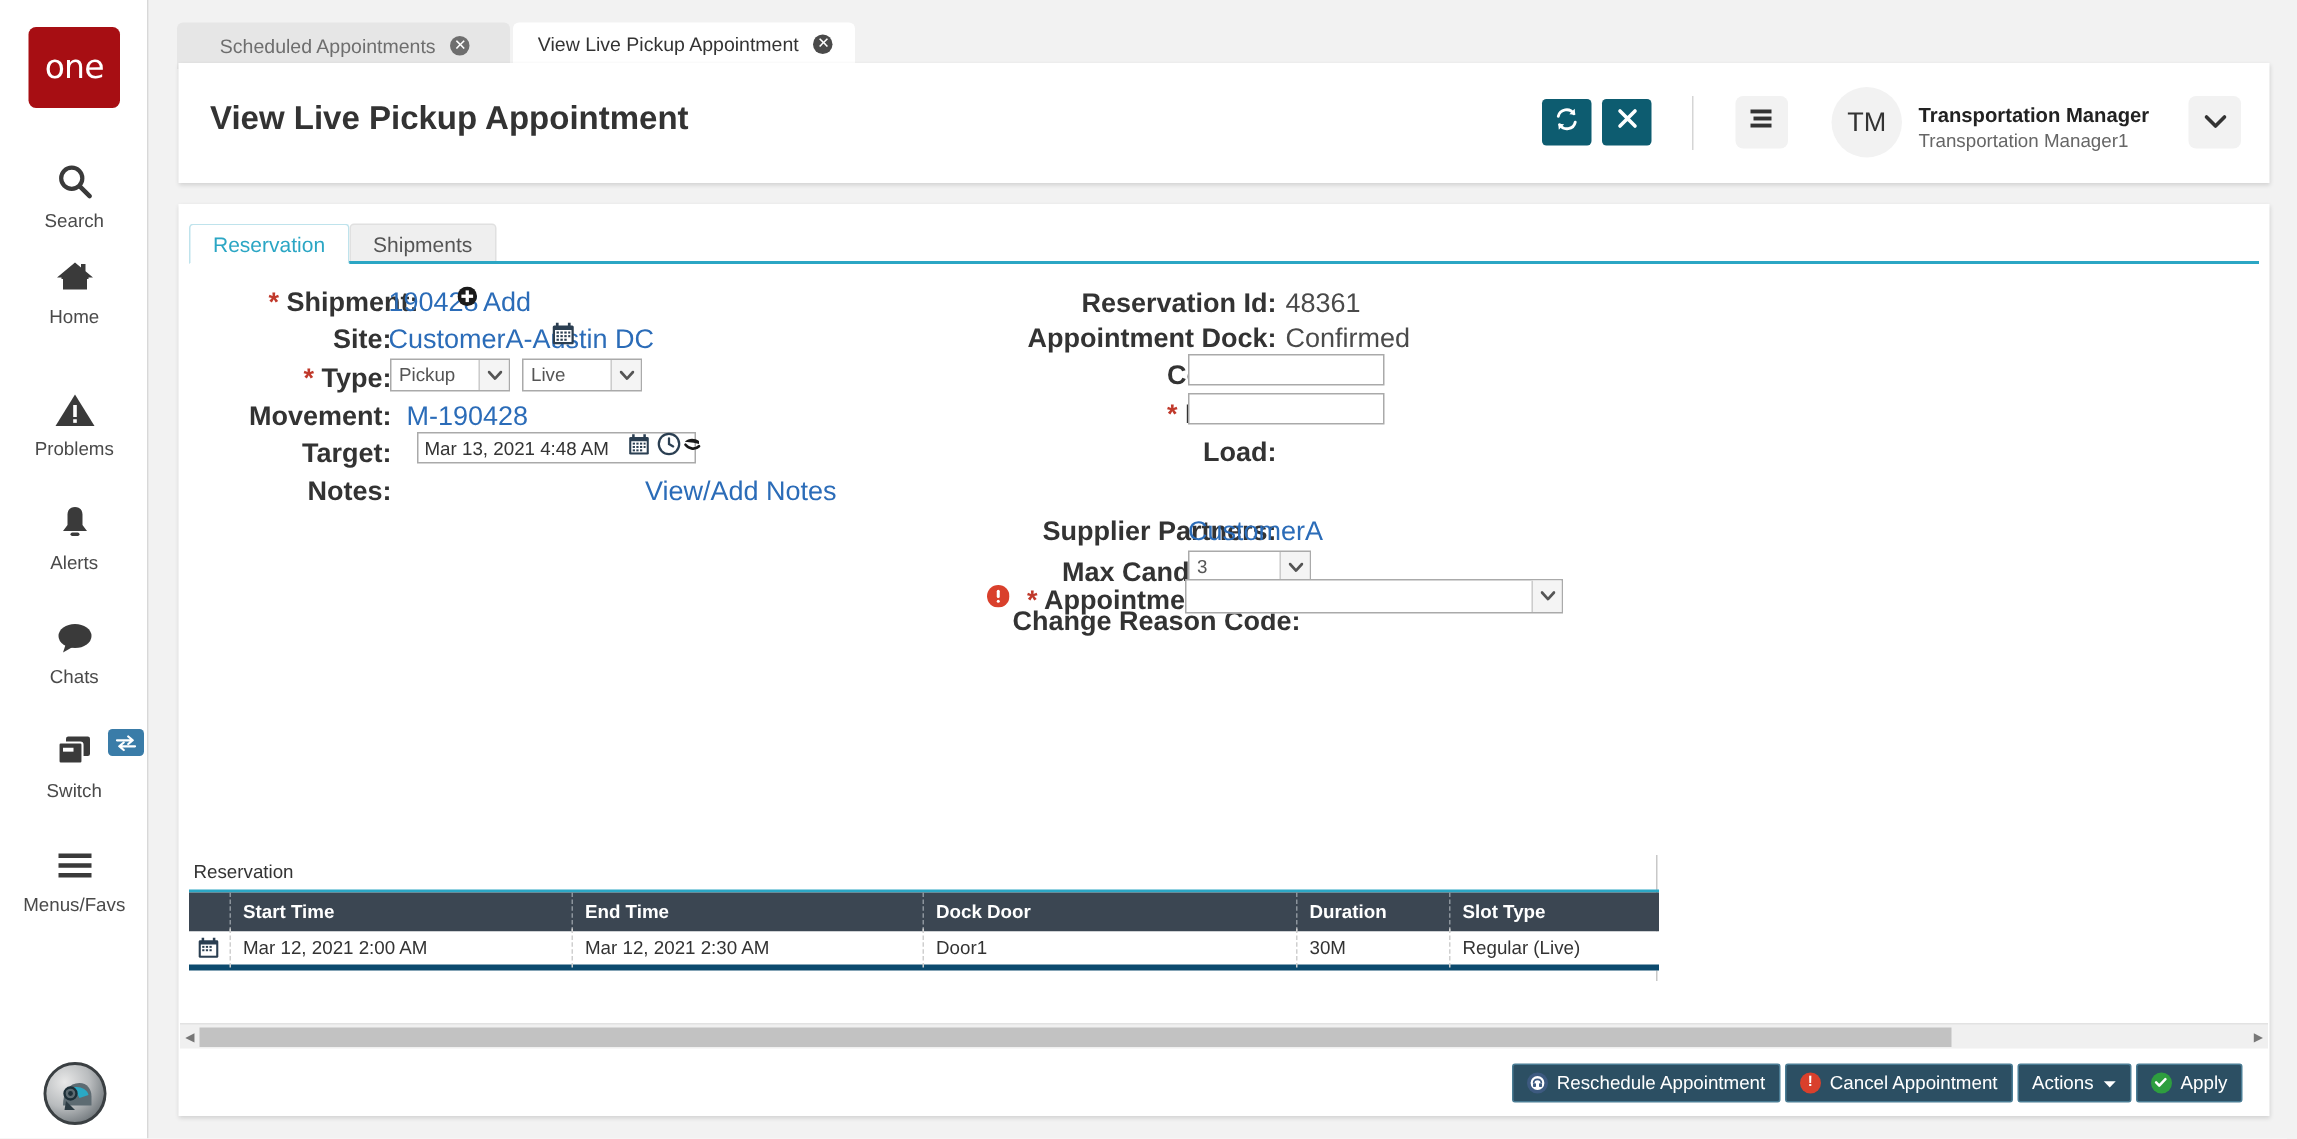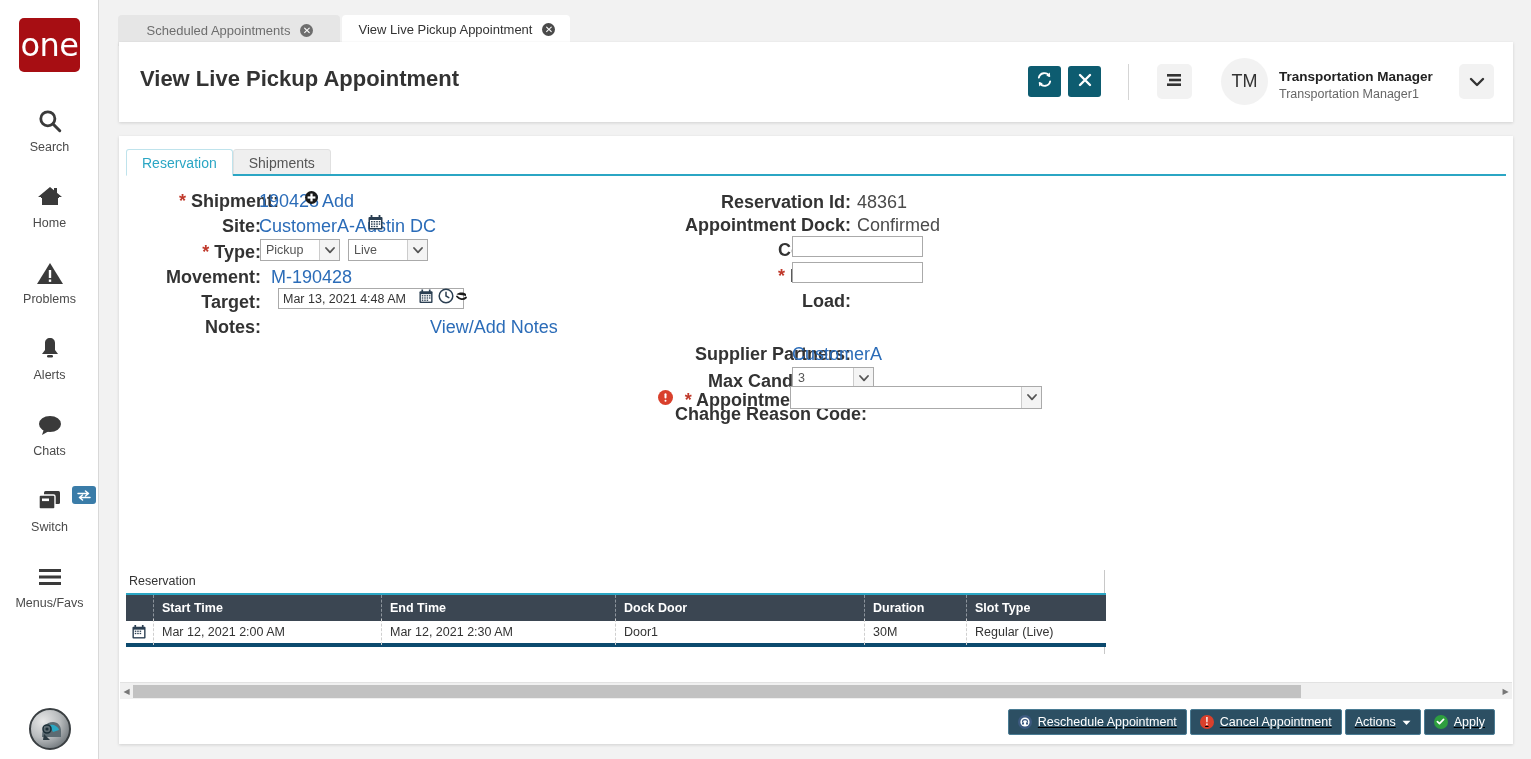--- a/index.html
+++ b/index.html
@@ -19,21 +19,21 @@
     border-right: 1px solid #d8d8d8;
     z-index: 5;
   }
   .logo-box {
     position: absolute; left: 19px; top: 18px;
     width: 61px; height: 54px;
     background: #a70e13; border-radius: 5px;
     display: flex; align-items: center; justify-content: center;
   }
   .logo-text {
-    color: #fff; font-size: 32px; font-weight: 400;
+    color: #fff; font-size: 22px; font-weight: 400;
     letter-spacing: -0.5px; font-family: "DejaVu Sans", sans-serif;
   }
   .nav-item {
     position: absolute; left: 0; width: 99px;
     display: flex; flex-direction: column; align-items: center;
     cursor: pointer; text-decoration: none;
   }
   .nav-icon { height: 34px; display: flex; align-items: center; justify-content: center; }
   .nav-icon svg { display: block; }
   .nav-label {
@@ -213,21 +213,21 @@
   .hs-track { flex: 1; height: 15px; position: relative; }
   .hs-thumb {
     position: absolute; left: 0; top: 1px; width: 1168px; height: 13px;
     background: #c2c2c2; cursor: pointer;
   }
 
   
   .actionbar {
     position: absolute; left: 1px; top: 564px; width: 1392px; height: 43px;
     background: #fff; display: flex; align-items: center; justify-content: flex-end;
-    padding-right: 17px; gap: 3px; text-decoration: underline;
+    padding-right: 17px; gap: 3px;
   }
   .abtn {
     height: 26px; background: #2c4f63; color: #fff; font-size: 12.5px;
     border: 1px solid #4a7c94; border-radius: 2px;
     display: flex; align-items: center; gap: 6px; padding: 0 9px;
     cursor: pointer; font-family: "Liberation Sans", sans-serif;
     white-space: nowrap;
   }
   .cirico { width: 14px; height: 14px; border-radius: 50%; flex: none;
             display: flex; align-items: center; justify-content: center;
@@ -244,21 +244,21 @@
   <div class="nav-item" style="top:104px">
     <span class="nav-icon">
       <svg width="26" height="26" viewBox="0 0 24 24">
           <circle cx="10" cy="10" r="6.5" fill="none" stroke="#3a3a3a" stroke-width="2.6"></circle>
           <line x1="14.8" y1="14.8" x2="21" y2="21" stroke="#3a3a3a" stroke-width="2.8" stroke-linecap="round"></line>
         </svg>
     </span>
     <span class="nav-label">Search</span>
   </div>
 
-  <div class="nav-item" style="top:180px">
+  <div class="nav-item" style="top:168px">
     <span class="nav-icon">
       <svg width="28" height="26" viewBox="0 0 28 26">
           <path d="M14 3 L26 13 L23 13 L23 14 L5 14 L5 13 L2 13 Z" fill="#3a3a3a"></path>
           <rect x="6" y="13" width="16" height="8" fill="#3a3a3a"></rect>
           <rect x="18" y="4" width="3" height="5" fill="#3a3a3a"></rect>
         </svg>
     </span>
     <span class="nav-label">Home</span>
   </div>
 

